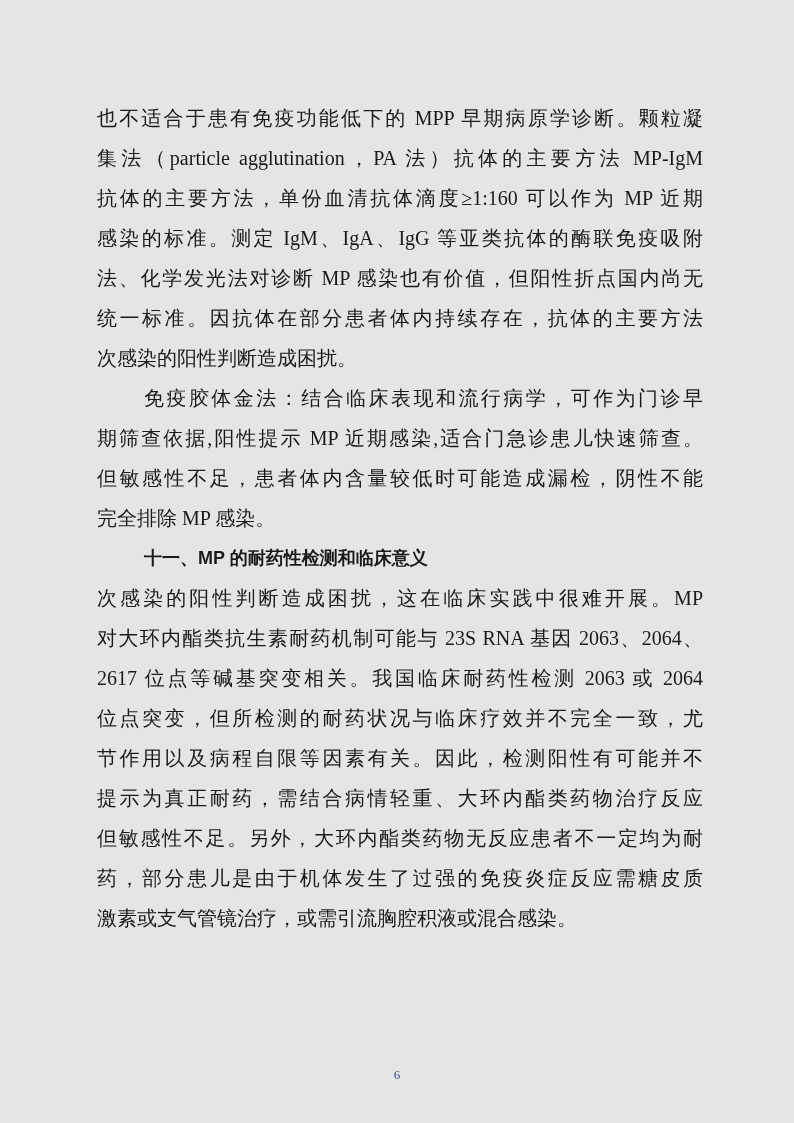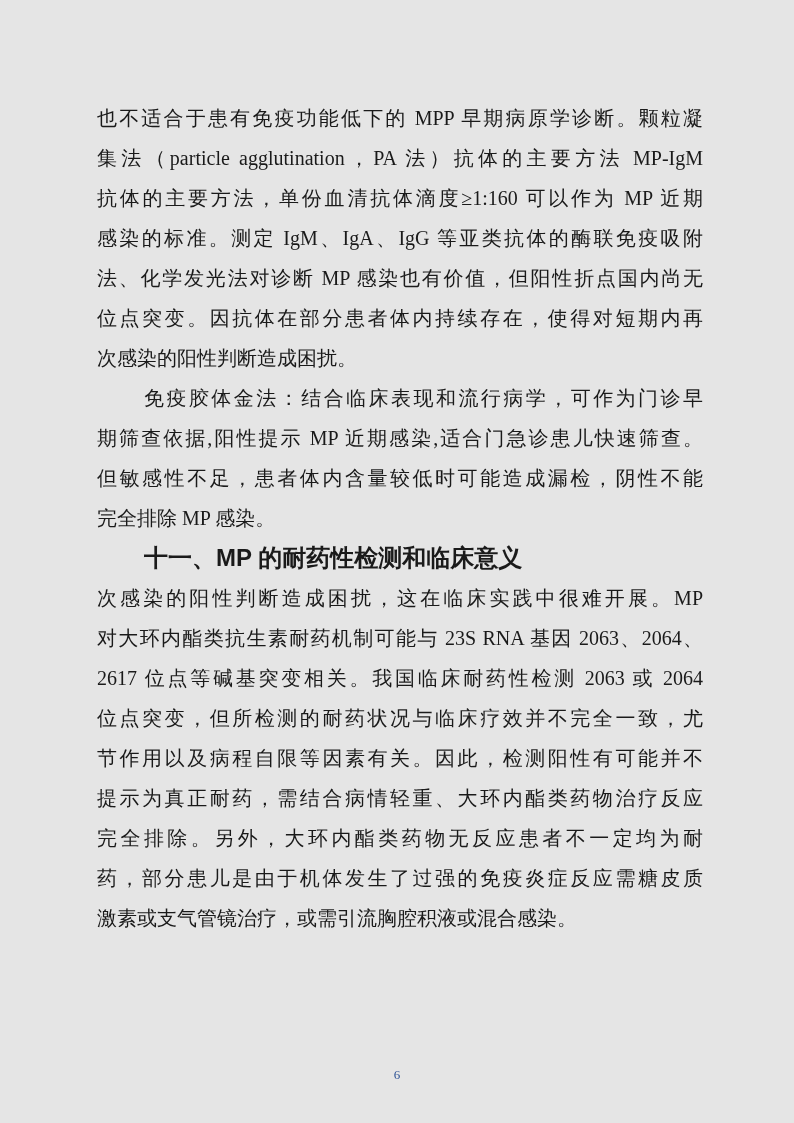--- a/index.html
+++ b/index.html
@@ -30,21 +30,21 @@
   .text-line.no-justify {
     text-align: left;
     text-align-last: left;
   }
   .text-line.indent {
     padding-left: 47px;
   }
   .text-line.heading {
     font-family: "Liberation Sans", "DejaVu Sans", sans-serif;
     font-weight: 700;
-    font-size: 24px;
+    font-size: 18px;
   }
   .footer-pagenum {
     position: absolute;
     left: 0;
     right: 0;
     top: 1064px;
     height: 22px;
     line-height: 22px;
     text-align: center;
     font-size: 13px;
@@ -54,31 +54,31 @@
 </head>
 <body>
 
 <div class="page" style="color: rgb(26, 26, 26);">
   <div class="text-block">
       <div class="text-line">也不适合于患有免疫功能低下的 MPP 早期病原学诊断。颗粒凝</div>
       <div class="text-line">集法（particle agglutination，PA 法）抗体的主要方法 MP-IgM</div>
       <div class="text-line">抗体的主要方法，单份血清抗体滴度≥1:160 可以作为 MP 近期</div>
       <div class="text-line">感染的标准。测定 IgM、IgA、IgG 等亚类抗体的酶联免疫吸附</div>
       <div class="text-line">法、化学发光法对诊断 MP 感染也有价值，但阳性折点国内尚无</div>
-      <div class="text-line">位点突变。因抗体在部分患者体内持续存在，使得对短期内再</div>
+      <div class="text-line">统一标准。因抗体在部分患者体内持续存在，抗体的主要方法</div>
       <div class="text-line no-justify">次感染的阳性判断造成困扰。</div>
       <div class="text-line indent">免疫胶体金法：结合临床表现和流行病学，可作为门诊早</div>
       <div class="text-line">期筛查依据,阳性提示 MP 近期感染,适合门急诊患儿快速筛查。</div>
       <div class="text-line">但敏感性不足，患者体内含量较低时可能造成漏检，阴性不能</div>
       <div class="text-line no-justify">完全排除 MP 感染。</div>
       <div class="text-line heading indent no-justify">十一、MP 的耐药性检测和临床意义</div>
       <div class="text-line">次感染的阳性判断造成困扰，这在临床实践中很难开展。MP</div>
       <div class="text-line">对大环内酯类抗生素耐药机制可能与 23S RNA 基因 2063、2064、</div>
       <div class="text-line">2617 位点等碱基突变相关。我国临床耐药性检测 2063 或 2064</div>
       <div class="text-line">位点突变，但所检测的耐药状况与临床疗效并不完全一致，尤</div>
       <div class="text-line">节作用以及病程自限等因素有关。因此，检测阳性有可能并不</div>
       <div class="text-line">提示为真正耐药，需结合病情轻重、大环内酯类药物治疗反应</div>
-      <div class="text-line">完全排除。另外，大环内酯类药物无反应患者不一定均为耐</div>
+      <div class="text-line">但敏感性不足。另外，大环内酯类药物无反应患者不一定均为耐</div>
       <div class="text-line">药，部分患儿是由于机体发生了过强的免疫炎症反应需糖皮质</div>
       <div class="text-line no-justify">激素或支气管镜治疗，或需引流胸腔积液或混合感染。</div>
     </div>
   <div class="footer-pagenum" style="color: rgb(47, 84, 150);">6</div>
 </div>
 
 </body></html>

